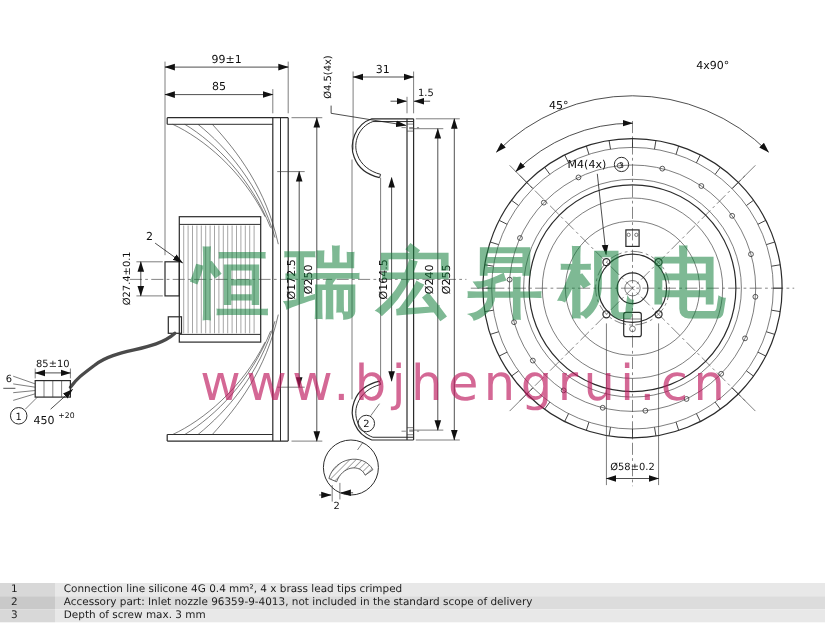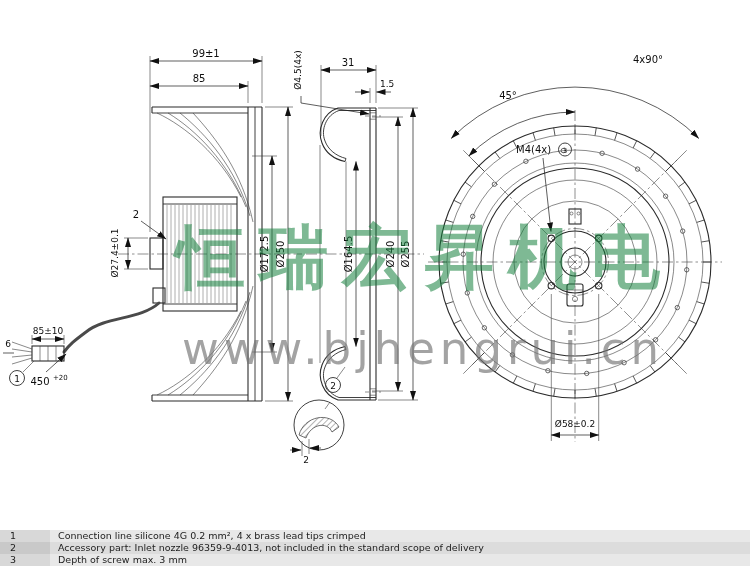--- a/index.html
+++ b/index.html
@@ -23,21 +23,21 @@
   #motor-fins line{stroke:#6a6a6a;stroke-width:0.55;}
   .cable{stroke:#4a4a4a;stroke-width:3;fill:none;stroke-linecap:round;}
   
   .wm{position:absolute;pointer-events:none;white-space:nowrap;}
   .wm-cn{
     left:176px;top:212px;font-size:69px;font-weight:700;letter-spacing:14px;
     color:#15803d;opacity:0.55;
   }
   .wm-url{
     left:182px;top:322px;font-size:45px;font-weight:400;letter-spacing:5px;
-    color:#737373;opacity:0.65;
+    color:#be185d;opacity:0.65;
   }
   
   .notes{position:absolute;left:0;top:530px;width:750px;}
   .note-row{display:flex;height:11.5px;line-height:11.5px;margin-bottom:0.6px;
     font-size:9.5px;color:#1c1c1c;}
   .note-row:nth-child(odd) .note-num{background:#d8d8d8;}
   .note-row:nth-child(odd) .note-text{background:#e8e8e8;}
   .note-row:nth-child(even) .note-num{background:#c9c9c9;}
   .note-row:nth-child(even) .note-text{background:#dcdcdc;}
   .note-num{width:40px;padding-left:10px;flex:none;}
@@ -340,21 +340,21 @@
     <text class="dim9" x="575" y="427" text-anchor="middle">Ø58±0.2</text>
   </g>
 </svg>
 
 <div class="wm wm-cn">恒瑞宏昇机电</div>
 <div class="wm wm-url">www.bjhengrui.cn</div>
 
 <div class="notes">
   <div class="note-row">
     <div class="note-num">1</div>
-    <div class="note-text">Connection line silicone 4G 0.2 mm², 4 x brass lead tips crimped</div>
+    <div class="note-text">Connection line silicone 4G 0.4 mm², 4 x brass lead tips crimped</div>
   </div>
   <div class="note-row">
     <div class="note-num">2</div>
     <div class="note-text">Accessory part: Inlet nozzle 96359-9-4013, not included in the standard scope of delivery</div>
   </div>
   <div class="note-row">
     <div class="note-num">3</div>
     <div class="note-text">Depth of screw max. 3 mm</div>
   </div>
 </div>

